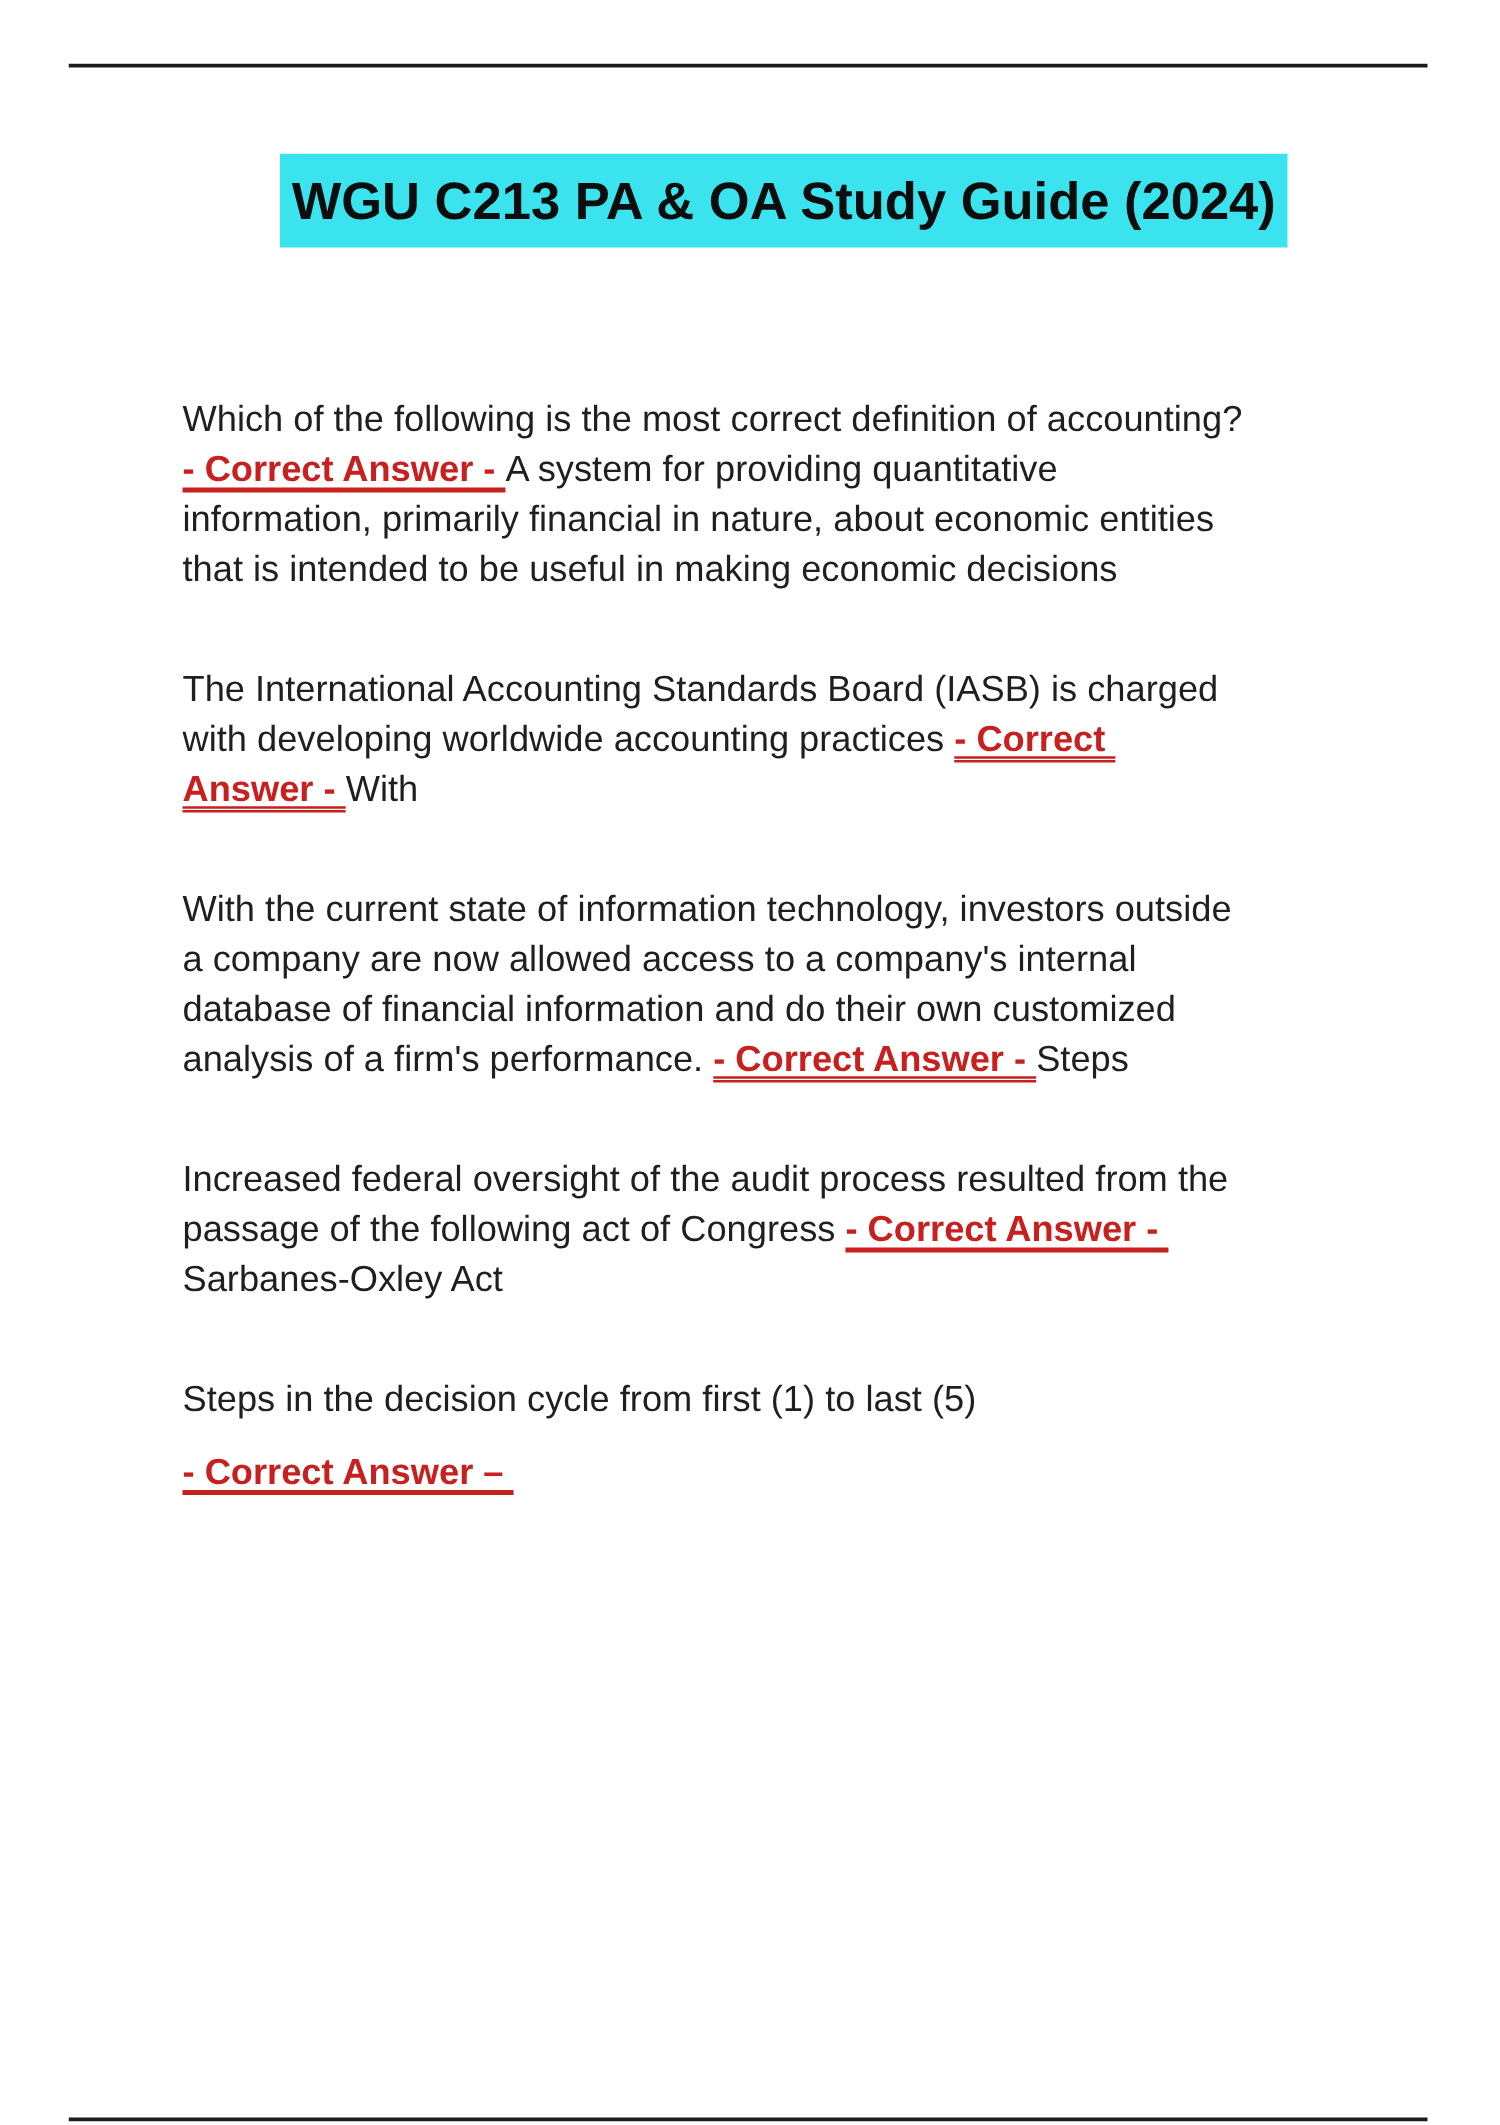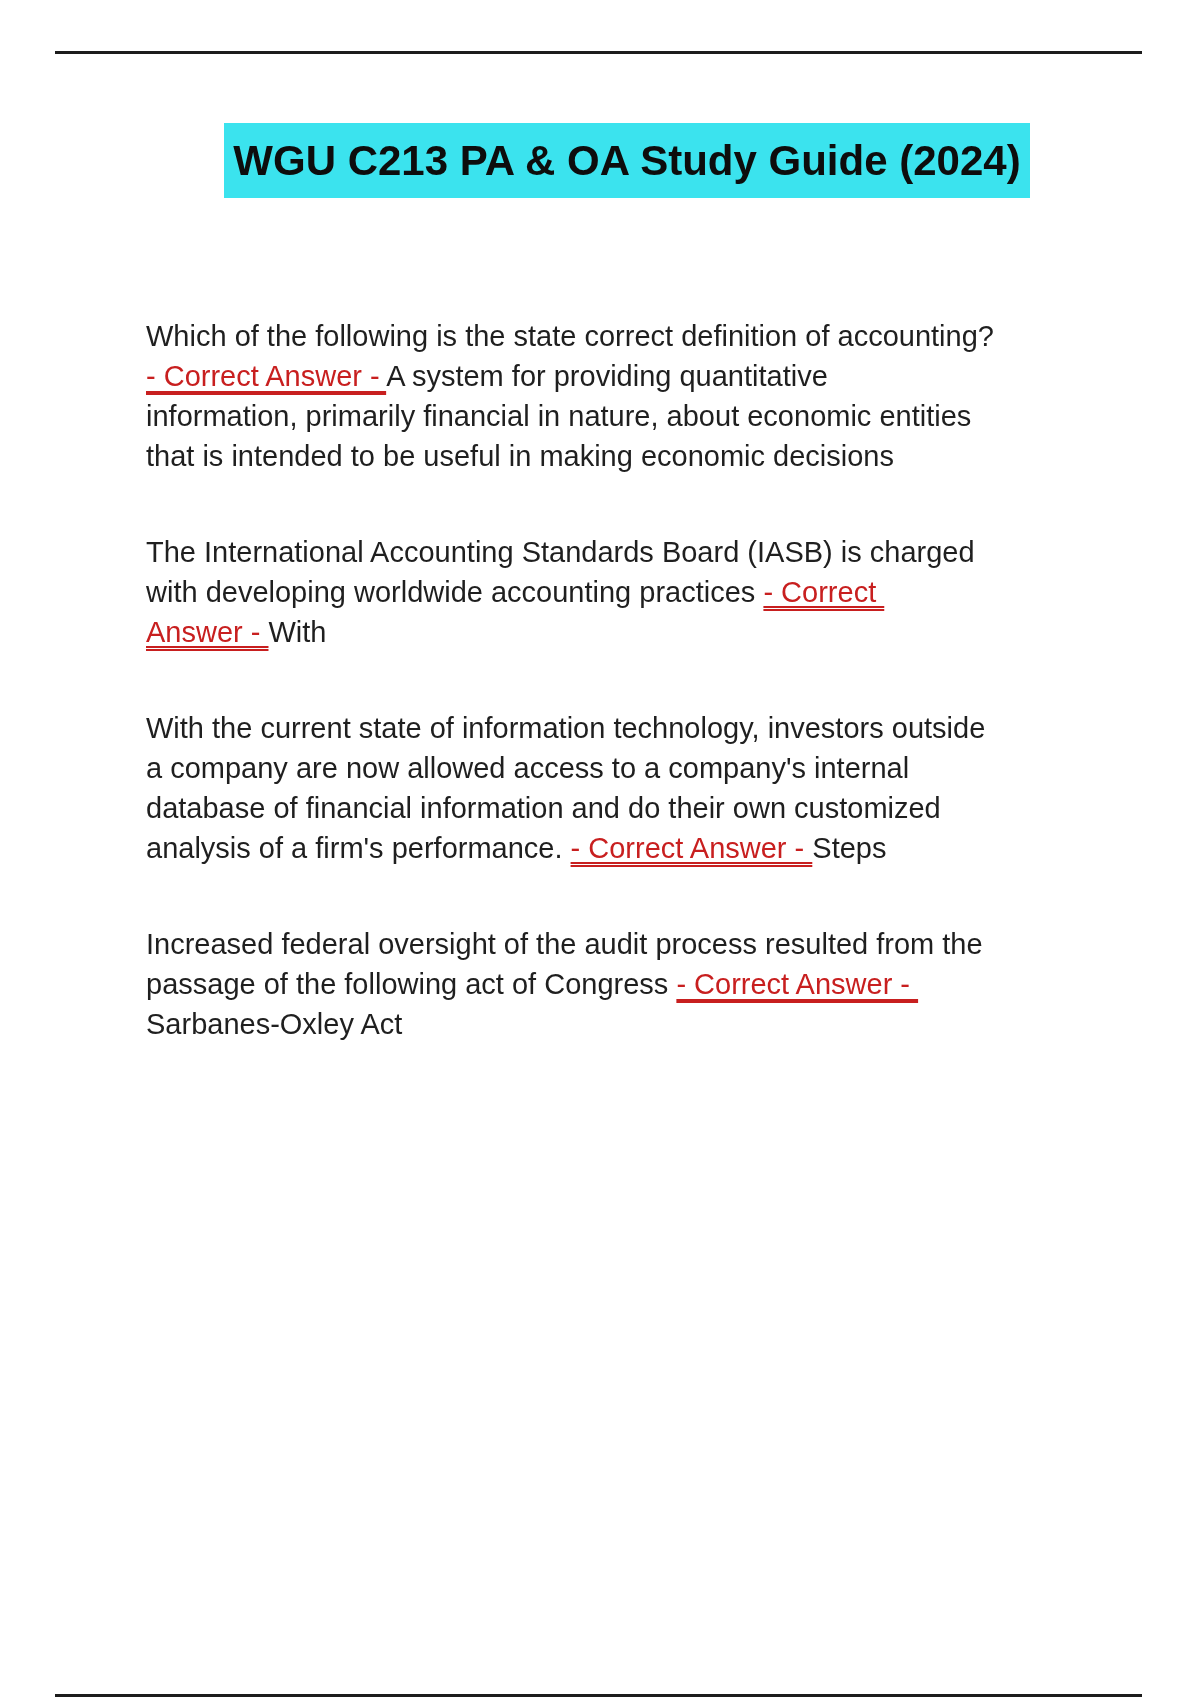--- a/index.html
+++ b/index.html
@@ -50,21 +50,21 @@
     font-size: 29px;
     line-height: 40px;
     color: var(--text);
     white-space: pre-wrap;
   }
   .para + .para { margin-top: 18px; }
   .qa-block + .qa-block { margin-top: 56px; }
   .seg-plain { color: var(--text); }
   .seg-answer-single, .seg-answer-double {
     color: var(--red);
-    font-weight: normal;
+    font-weight: bold;
     text-decoration-color: var(--red);
   }
   .seg-answer-single {
     text-decoration-line: underline;
     text-decoration-style: solid;
     text-decoration-thickness: 4px;
     text-underline-offset: 5px;
   }
   .seg-answer-double {
     text-decoration-line: underline;
@@ -79,38 +79,42 @@
 <div class="page">
   <div class="rule rule-top"></div>
 
   <div class="content">
     <h1 class="title">
       <div class="title-line"><span class="title-hl">WGU C213 PA &amp; OA Study Guide (2024)</span></div>
     </h1>
 
     <div class="qa-list" id="qa-list">
         <div class="qa-block">
-          <p class="para"><span class="seg-plain">Which of the following is the state correct definition of accounting?
+          <p class="para"><span class="seg-plain">Which of the following is the most correct definition of accounting?
 </span><span class="seg-answer-single">- Correct Answer - </span><span class="seg-plain">A system for providing quantitative
 information, primarily financial in nature, about economic entities
 that is intended to be useful in making economic decisions</span></p>
         </div>
         <div class="qa-block">
           <p class="para"><span class="seg-plain">The International Accounting Standards Board (IASB) is charged
 with developing worldwide accounting practices </span><span class="seg-answer-double">- Correct 
 Answer - </span><span class="seg-plain">With</span></p>
         </div>
         <div class="qa-block">
           <p class="para"><span class="seg-plain">With the current state of information technology, investors outside
 a company are now allowed access to a company's internal
 database of financial information and do their own customized
 analysis of a firm's performance. </span><span class="seg-answer-double">- Correct Answer - </span><span class="seg-plain">Steps</span></p>
         </div>
         <div class="qa-block">
           <p class="para"><span class="seg-plain">Increased federal oversight of the audit process resulted from the
 passage of the following act of Congress </span><span class="seg-answer-single">- Correct Answer - </span><span class="seg-plain">
 Sarbanes-Oxley Act</span></p>
         </div>
+        <div class="qa-block">
+          <p class="para"><span class="seg-plain">Steps in the decision cycle from first (1) to last (5)</span></p>
+          <p class="para"><span class="seg-answer-single">- Correct Answer – </span></p>
+        </div>
       </div>
   </div>
 
   <div class="rule rule-bottom"></div>
 </div>
 
 </body></html>

